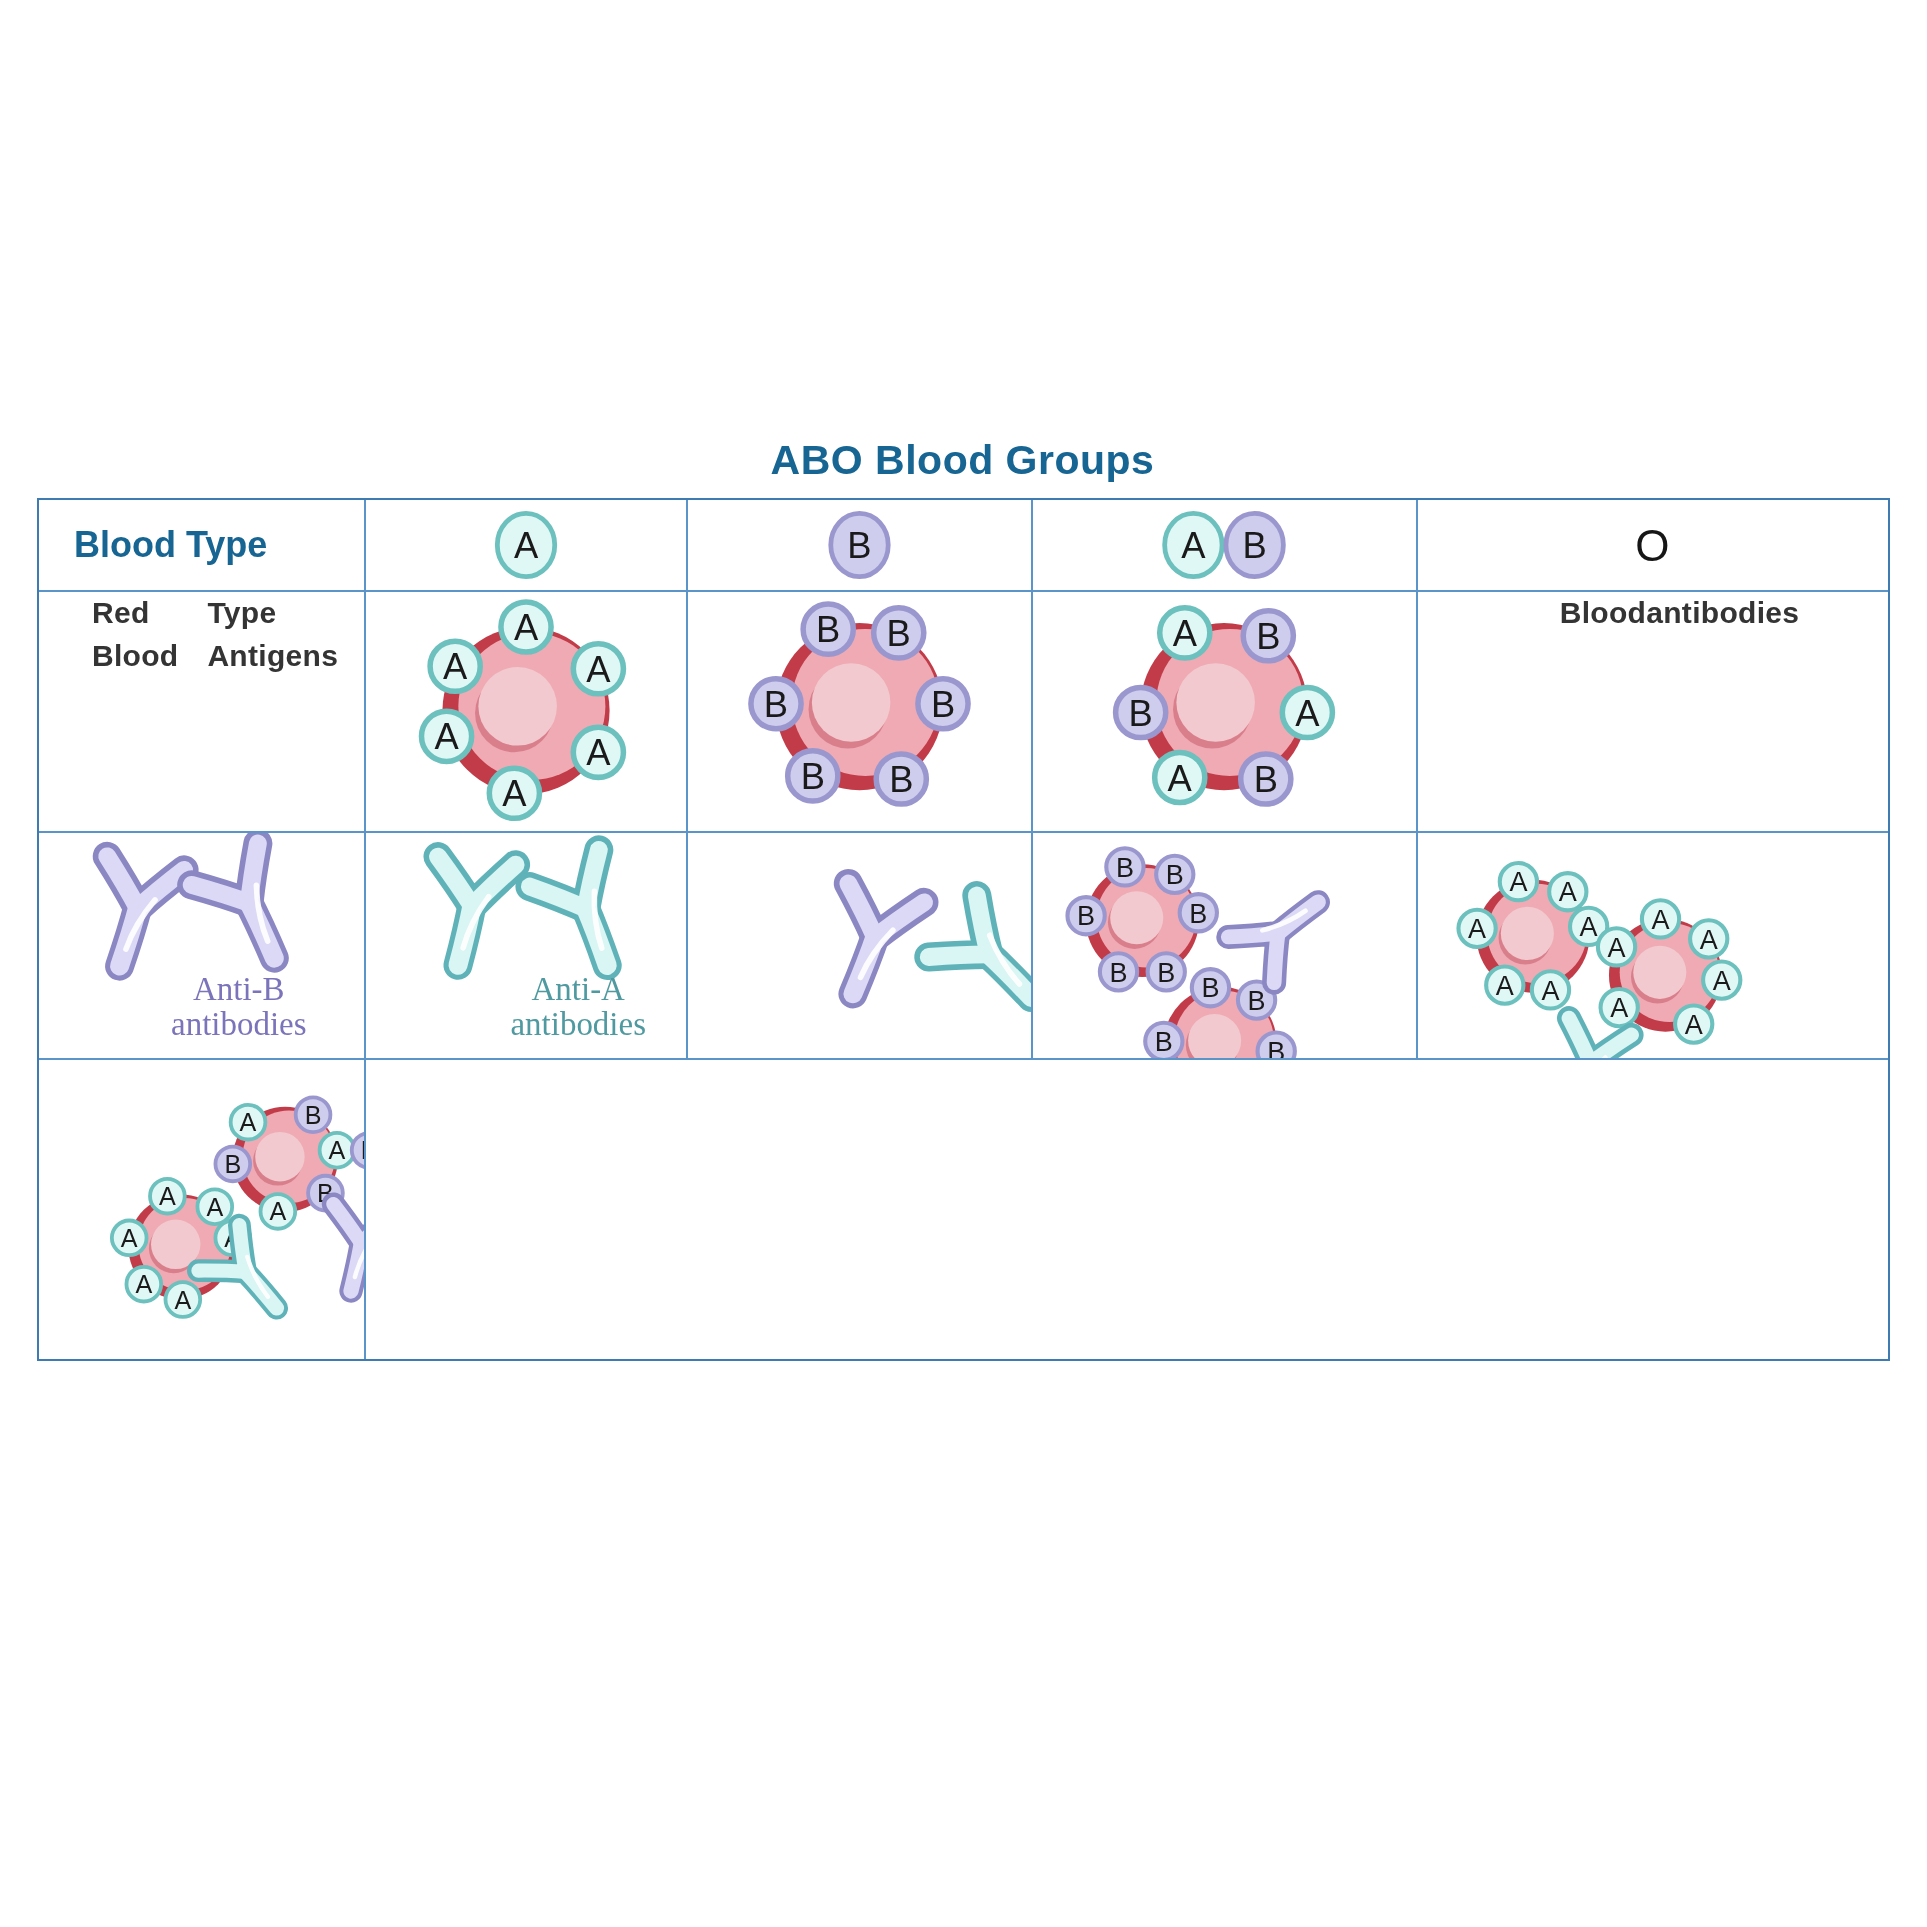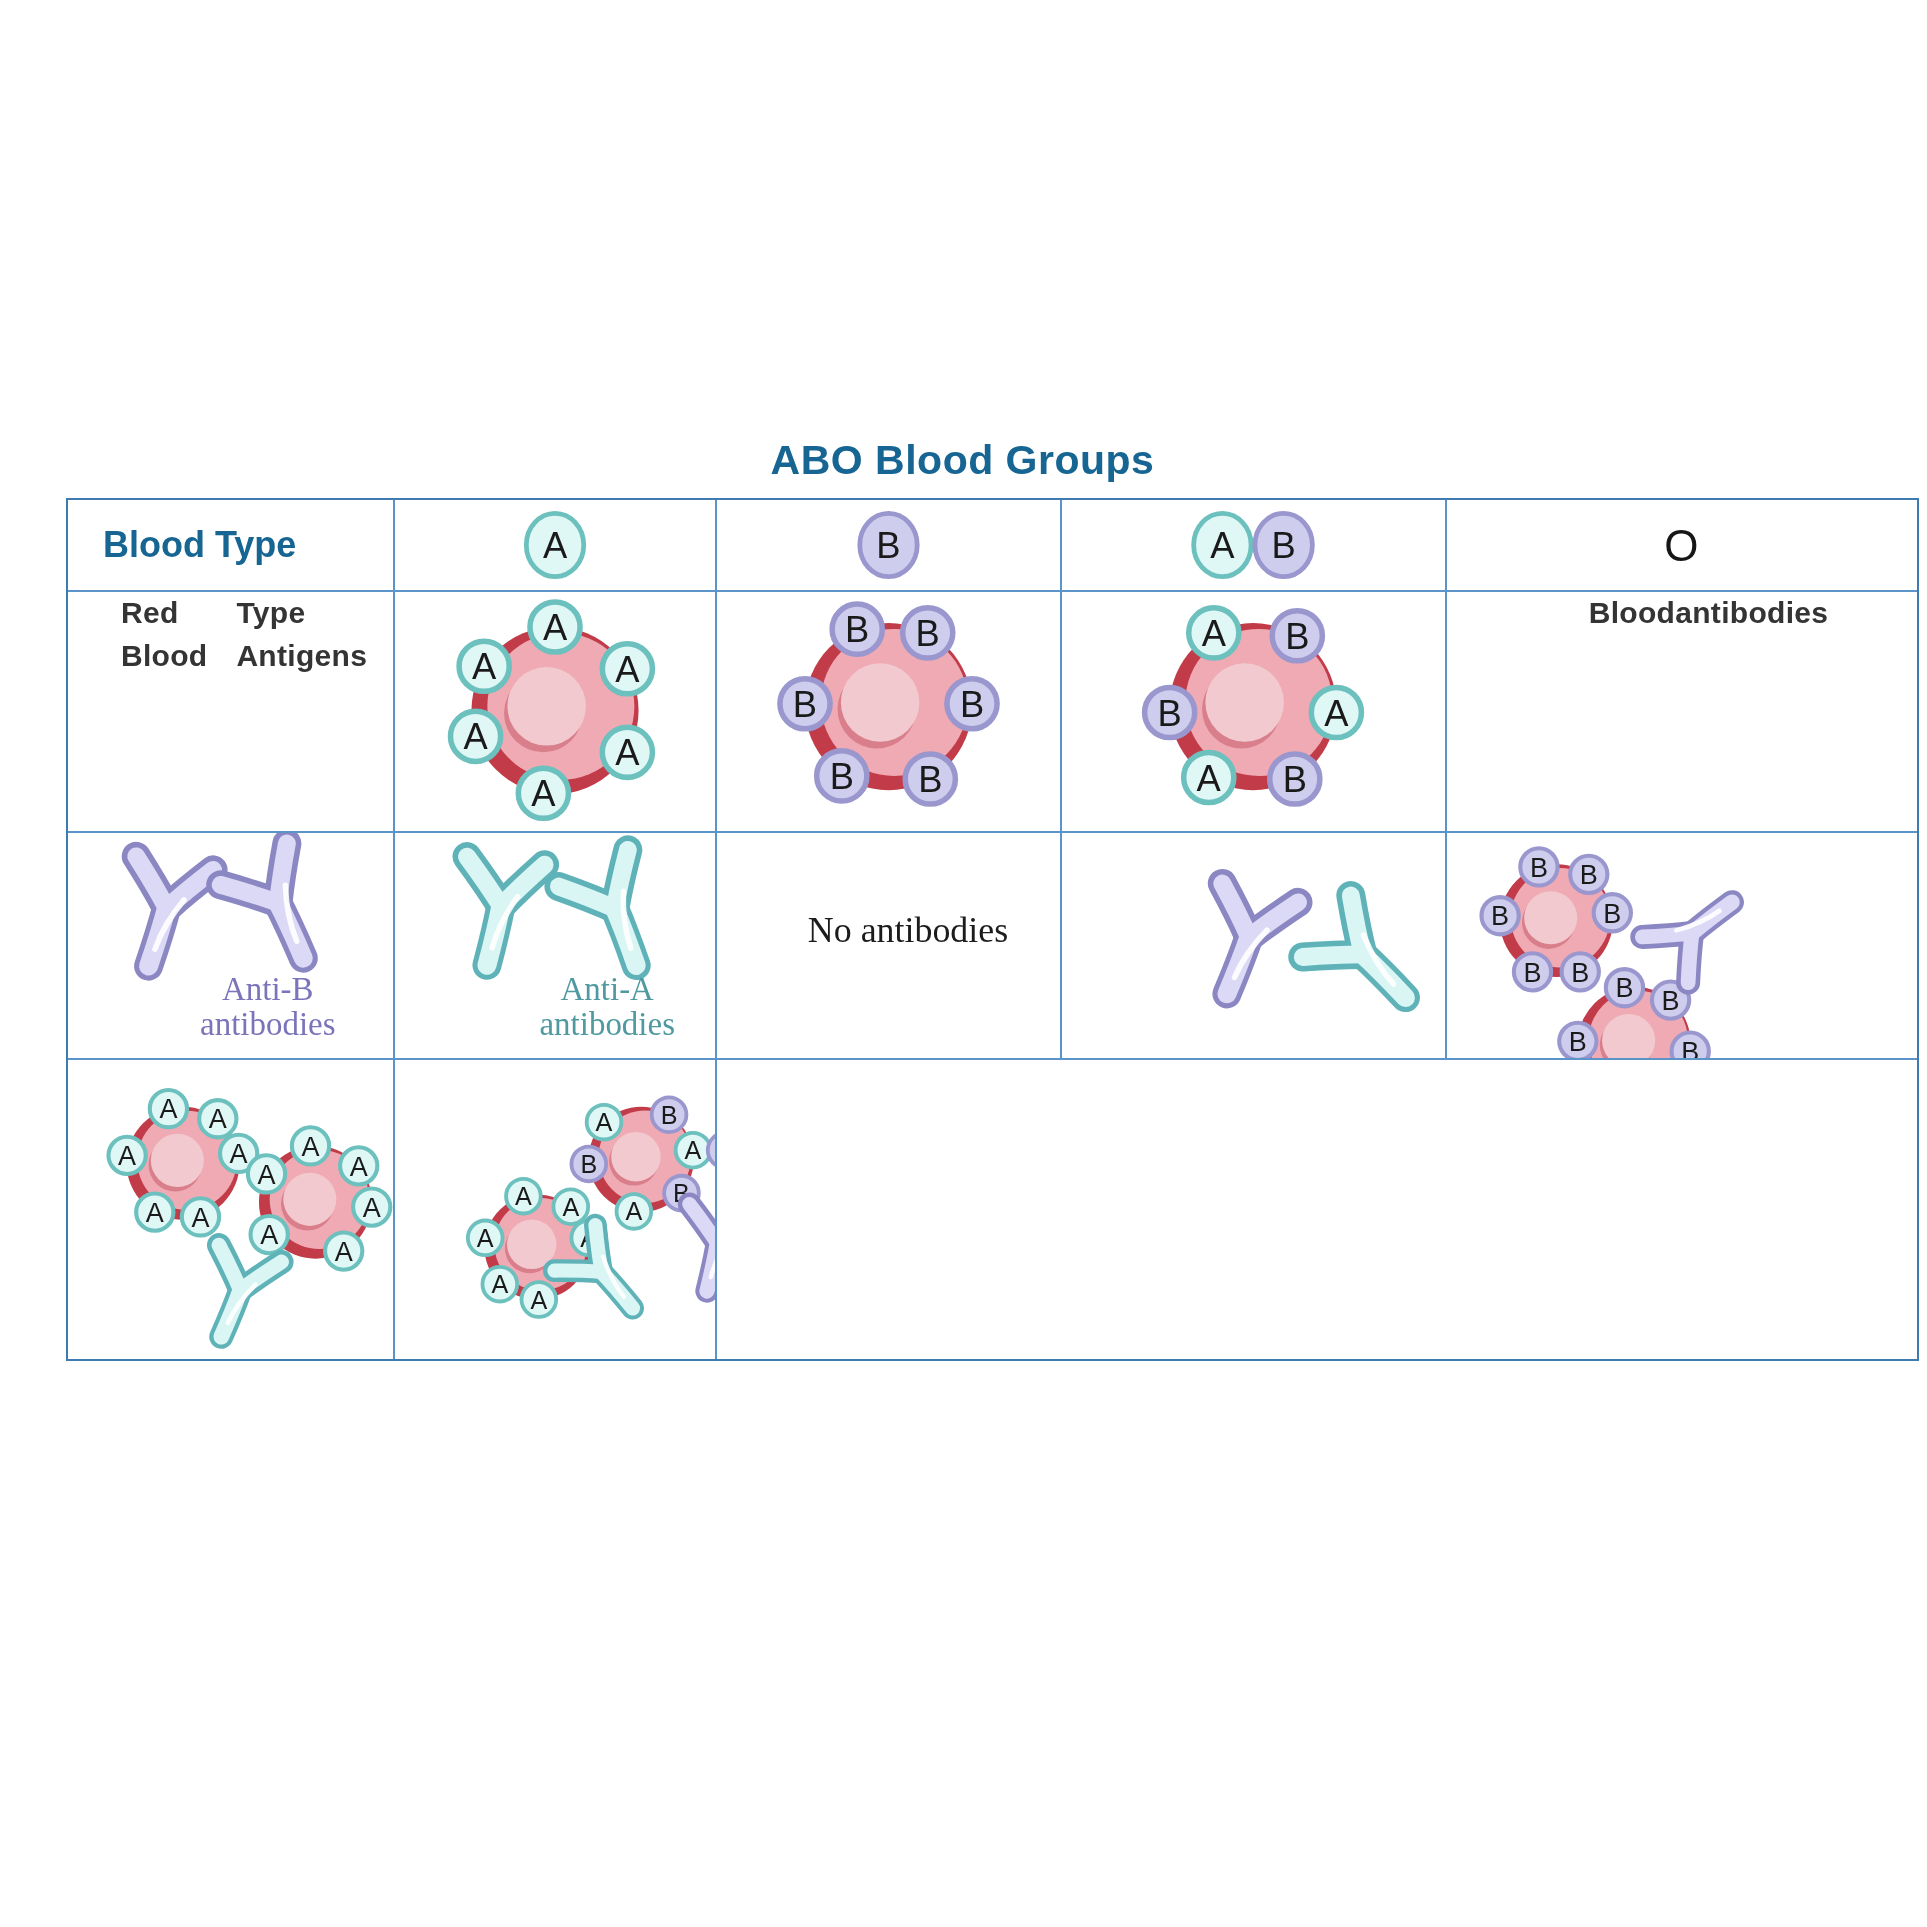--- a/index.html
+++ b/index.html
@@ -5,21 +5,21 @@
   html,body{margin:0;padding:0;background:#ffffff;}
   .page{position:relative;width:1928px;height:1484px;background:#ffffff;overflow:hidden;
         font-family:"Liberation Sans","DejaVu Sans",sans-serif;}
   .title{position:absolute;left:37px;top:437px;width:1851px;text-align:center;
          font-size:41px;font-weight:bold;color:var(--accent,#176593);letter-spacing:0.5px;}
   #abo-grid{position:absolute;left:37px;top:498px;
             display:grid;
             grid-template-columns:327px 322px 345px 385px 470px;
             grid-template-rows:92px 241px 227px 299px;
             border:2.9px solid var(--grid-outer,#3e7bb0);
-            background:#ffffff;margin-left:29px;}
+            background:#ffffff;}
   .cell{box-sizing:border-box;position:relative;overflow:hidden;background:#fff;
         border-right:2px solid var(--grid,#5b94c8);
         border-bottom:2px solid var(--grid,#5b94c8);}
   .cell:nth-child(5n){border-right:none;}
   .cell:nth-child(n+16){border-bottom:none;}
   .head-label{display:flex;align-items:center;padding-left:35px;
               font-size:36px;font-weight:bold;color:var(--accent,#15618e);}
   .row-label{display:flex;flex-direction:row;justify-content:center;padding-left:53px;
              font-size:30px;font-weight:600;color:#343434;line-height:1.42;letter-spacing:0.3px;}
   svg{display:block;}
@@ -209,25 +209,20 @@
             <path d="M 0 -6 Q -2 18 -7 50" fill="none" stroke="#5fb3b8" stroke-width="26" stroke-linecap="round"></path>
             <path d="M -35 -45 Q -14 -22 0 -4 Q 14 -22 35 -45" fill="none" stroke="#d9f5f4" stroke-width="16" stroke-linecap="round" stroke-linejoin="round"></path>
             <path d="M 0 -6 Q -2 18 -7 50" fill="none" stroke="#d9f5f4" stroke-width="17" stroke-linecap="round"></path>
             <path d="M -4 34 Q 0 10 14 -14" fill="none" stroke="#ffffff" stroke-width="5" stroke-linecap="round" opacity="0.9"></path>
           </g>
           <text x="218" y="172" text-anchor="middle" font-size="34" font-family="&quot;Liberation Serif&quot;,&quot;DejaVu Serif&quot;,serif" fill="#4f9aa0">Anti-A</text>
           <text x="218" y="208" text-anchor="middle" font-size="34" font-family="&quot;Liberation Serif&quot;,&quot;DejaVu Serif&quot;,serif" fill="#4f9aa0">antibodies</text>
         </svg>
       </div>
       <div class="cell">
-        <svg width="383" height="225" viewBox="0 0 393 232">
-          <text x="196" y="112" text-anchor="middle" font-size="37" font-family="&quot;Liberation Serif&quot;,&quot;DejaVu Serif&quot;,serif" fill="#1c1c1c">No antibodies</text>
-        </svg>
-      </div>
-      <div class="cell">
         <svg width="469" height="225" viewBox="0 0 480 232">
           <g transform="translate(190 112) rotate(14) scale(1.15)">
             <path d="M -35 -45 Q -14 -22 0 -4 Q 14 -22 35 -45" fill="none" stroke="#8b87c3" stroke-width="26" stroke-linecap="round" stroke-linejoin="round"></path>
             <path d="M 0 -6 Q -2 18 -7 50" fill="none" stroke="#8b87c3" stroke-width="26" stroke-linecap="round"></path>
             <path d="M -35 -45 Q -14 -22 0 -4 Q 14 -22 35 -45" fill="none" stroke="#dcd9f6" stroke-width="16" stroke-linecap="round" stroke-linejoin="round"></path>
             <path d="M 0 -6 Q -2 18 -7 50" fill="none" stroke="#dcd9f6" stroke-width="17" stroke-linecap="round"></path>
             <path d="M -4 34 Q 0 10 14 -14" fill="none" stroke="#ffffff" stroke-width="5" stroke-linecap="round" opacity="0.9"></path>
           </g>
           <g transform="translate(312 128) rotate(-52) scale(1.15)">
             <path d="M -35 -45 Q -14 -22 0 -4 Q 14 -22 35 -45" fill="none" stroke="#5fb3b8" stroke-width="26" stroke-linecap="round" stroke-linejoin="round"></path>

